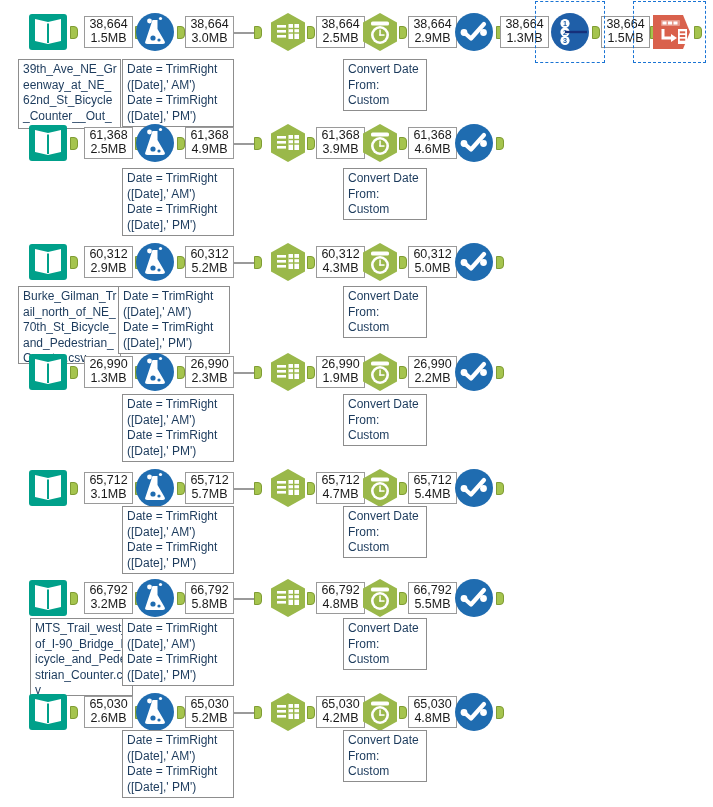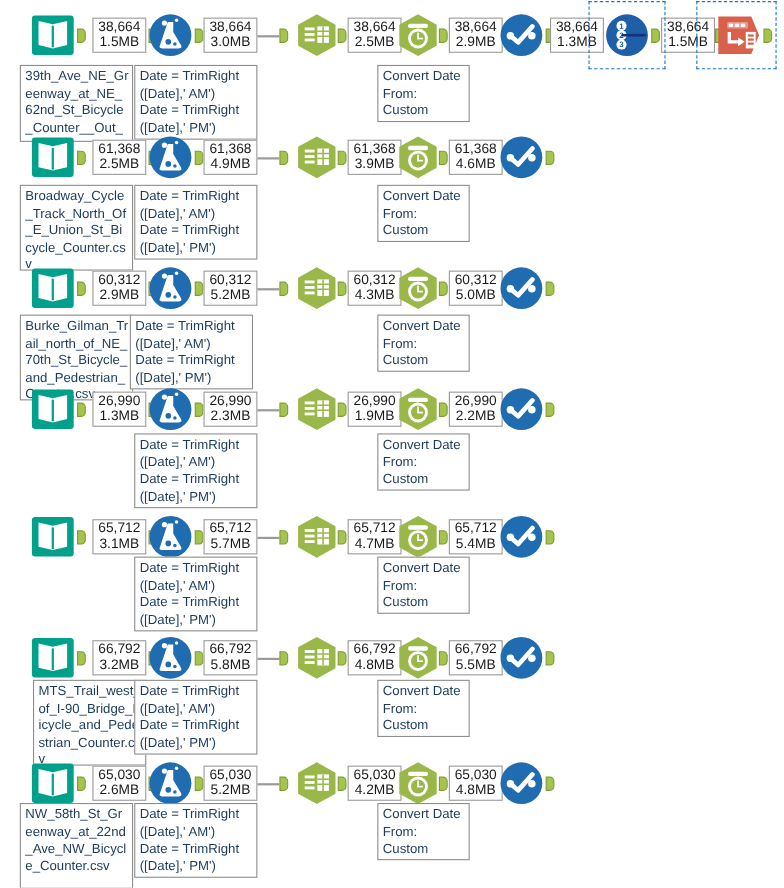--- a/index.html
+++ b/index.html
@@ -257,21 +257,20 @@
     <div class="anchor out" style="left: 458px; top: 137px;"></div>
     <div class="tool" style="left: 452px; top: 121px;">
       <svg viewBox="0 0 44 44" xmlns="http://www.w3.org/2000/svg">
         <circle cx="22" cy="22" r="19" fill="#1f6cb0"></circle>
         <circle cx="12" cy="22.5" r="3.4" fill="#ffffff"></circle>
         <circle cx="31.5" cy="22.5" r="3.4" fill="#ffffff"></circle>
         <path d="M11.5 22 L19 28.5 L32 14" stroke="#ffffff" stroke-width="4.2" fill="none" stroke-linecap="round" stroke-linejoin="round"></path>
       </svg>
     </div>
     <div class="anchor out" style="left: 496px; top: 137px;"></div>
-    <div class="anno" style="left: 18px; top: 168px; width: 103px; height: 78px;">Broadway_Cycle_Track_North_Of_E_Union_St_Bicycle_Counter.csv</div>
     <div class="anno fml" style="left: 122px; top: 168px; width: 112px; height: 68px;">Date = TrimRight
 ([Date],' AM')
 Date = TrimRight
 ([Date],' PM')</div>
     <div class="anno cvt" style="left: 343px; top: 168px; width: 84px; height: 52px;">Convert Date
 From:
 Custom</div>
     <div class="tool" style="left: 26px; top: 240px;">
       <svg viewBox="0 0 44 44" xmlns="http://www.w3.org/2000/svg">
         <rect x="3" y="4" width="38" height="36" rx="3" fill="#00a08a"></rect>
@@ -660,21 +659,20 @@
     <div class="anchor out" style="left: 458px; top: 706px;"></div>
     <div class="tool" style="left: 452px; top: 690px;">
       <svg viewBox="0 0 44 44" xmlns="http://www.w3.org/2000/svg">
         <circle cx="22" cy="22" r="19" fill="#1f6cb0"></circle>
         <circle cx="12" cy="22.5" r="3.4" fill="#ffffff"></circle>
         <circle cx="31.5" cy="22.5" r="3.4" fill="#ffffff"></circle>
         <path d="M11.5 22 L19 28.5 L32 14" stroke="#ffffff" stroke-width="4.2" fill="none" stroke-linecap="round" stroke-linejoin="round"></path>
       </svg>
     </div>
     <div class="anchor out" style="left: 496px; top: 706px;"></div>
-    <div class="anno" style="left: 18px; top: 730px; width: 103px; height: 78px;">NW_58th_St_Greenway_at_22nd_Ave_NW_Bicycle_Counter.csv</div>
     <div class="anno fml" style="left: 122px; top: 730px; width: 112px; height: 68px;">Date = TrimRight
 ([Date],' AM')
 Date = TrimRight
 ([Date],' PM')</div>
     <div class="anno cvt" style="left: 343px; top: 730px; width: 84px; height: 52px;">Convert Date
 From:
 Custom</div>
   </div>
 
 </body></html>

